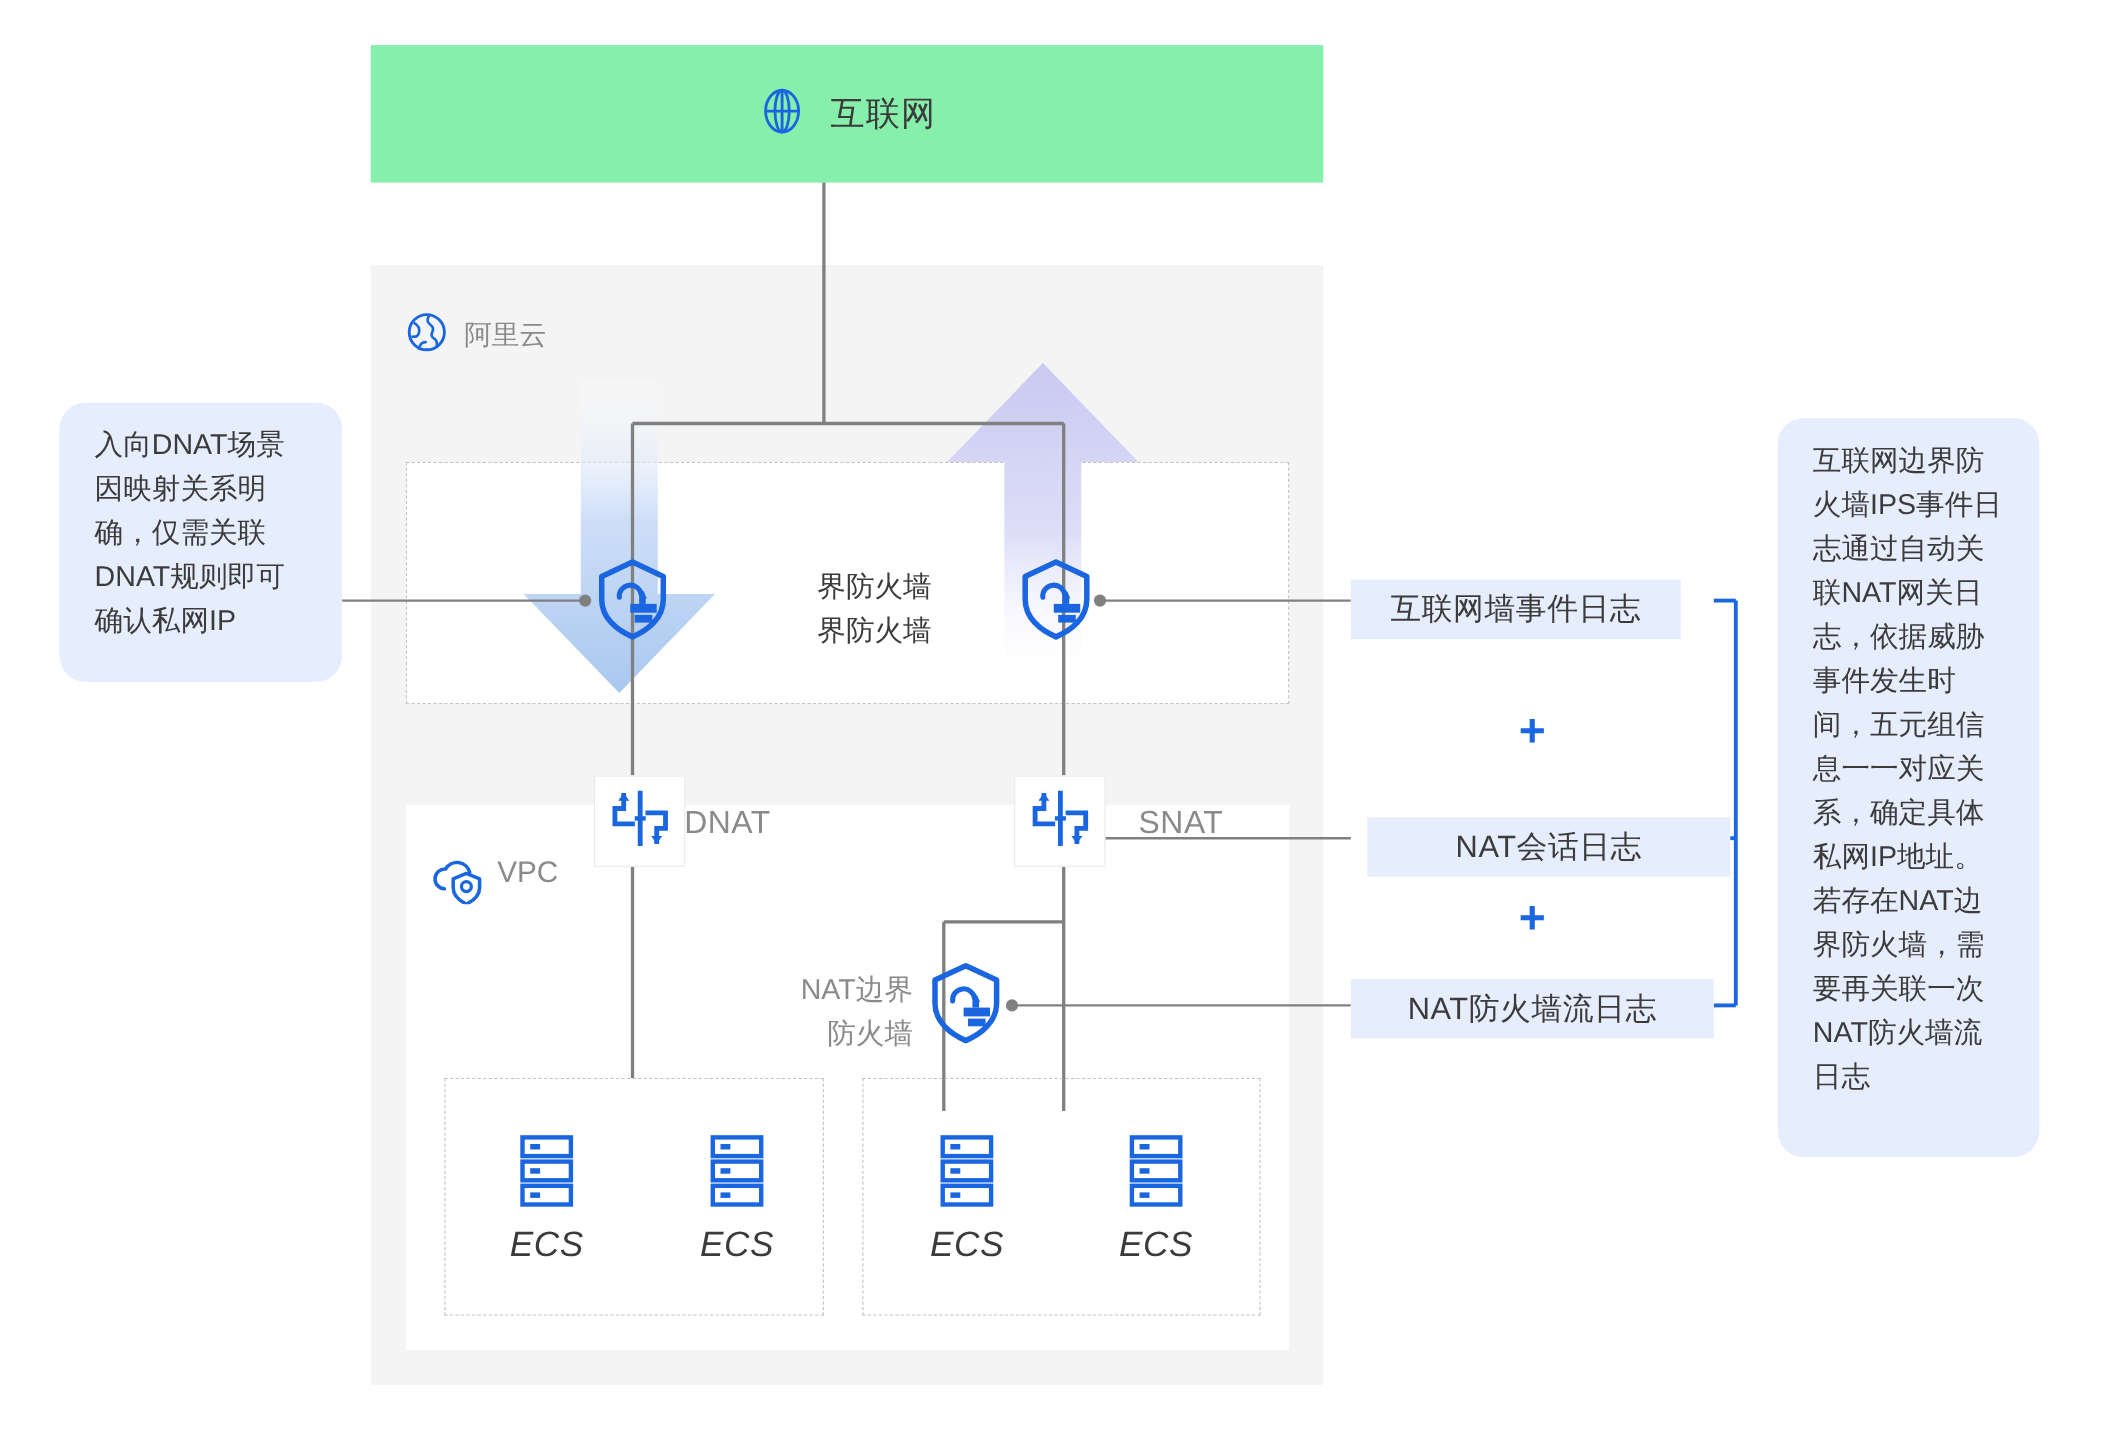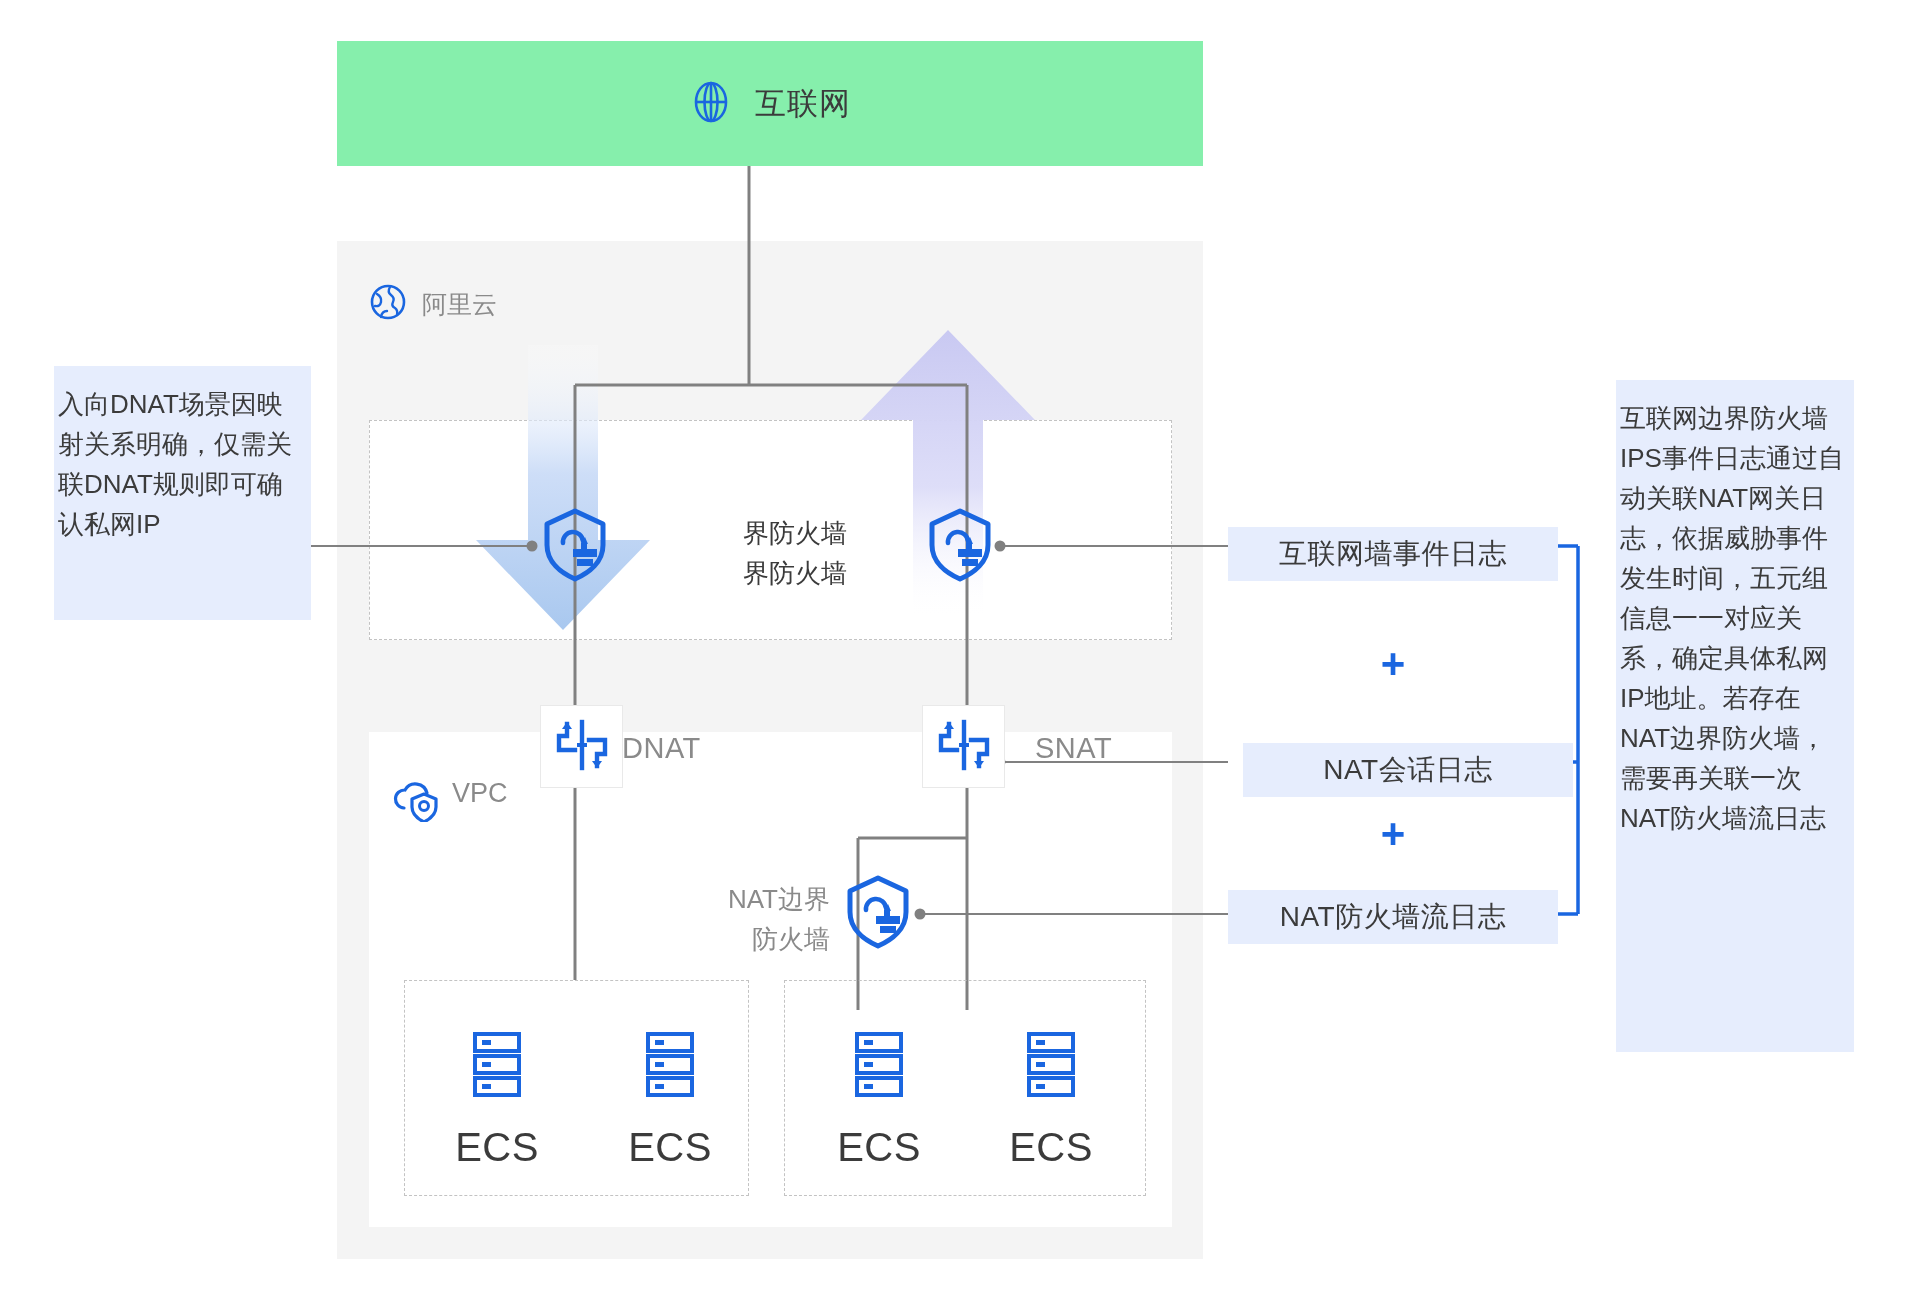--- a/index.html
+++ b/index.html
@@ -63,21 +63,21 @@
   
   .ecs-group {
     border: 1.5px dashed #c3c3c3;
     top: 980px; height: 216px;
   }
   #ecs-group-left  { left: 404px;  width: 345px; }
   #ecs-group-right { left: 784px;  width: 362px; }
 
   .ecs-item { position: absolute; width: 120px; text-align: center; }
   .ecs-item .name {
-    font-size: 40px; color: #3b3b3b; margin-top: 24px; letter-spacing: 0.5px;
+    font-size: 32px; color: #3b3b3b; margin-top: 12px; letter-spacing: 0.5px; font-style: italic;
   }
   .ecs-icon { display: block; margin: 0 auto; }
 
   
   .nat-tile {
     width: 83px; height: 83px; background: #ffffff;
     display: flex; align-items: center; justify-content: center;
     border: 1px solid #e9e9e9;
   }
   #dnat-tile { left: 540px; top: 705px; }
@@ -99,37 +99,38 @@
   #fw-shield-right { left: 920px;  top: 505px; }
   #natfw-shield    { left: 838px;  top: 872px; }
 
   
   .big-arrow { pointer-events: none; }
 
   
   .callout {
     background: #e6edfd; color: #3b3b3b;
     font-size: 26px; line-height: 40px;
-    padding: 18px 4px;
+    padding: 18px 32px;
+    border-radius: 24px;
   }
   #left-callout {
     left: 54px; top: 366px; width: 257px; height: 254px;
   }
   #right-callout {
     left: 1616px; top: 380px; width: 238px; height: 672px;
     font-size: 26px; line-height: 40px;
   }
 
   
   .log-chip {
     background: #e6edfd; color: #3b3b3b;
     display: flex; align-items: center; justify-content: center;
     font-size: 28px; height: 54px; letter-spacing: 0.5px;
   }
-  #log-chip-1 { left: 1228px; top: 527px; width: 330px; }
+  #log-chip-1 { left: 1228px; top: 527px; width: 300px; }
   #log-chip-2 { left: 1228px; top: 743px; width: 330px; margin-left: 15px; }
   #log-chip-3 { left: 1228px; top: 890px; width: 330px; }
 
   .plus-sign {
     color: #1a66e0; font-size: 42px; font-weight: bold;
     width: 330px; text-align: center; left: 1228px;
   }
   #plus-1 { top: 640px; }
   #plus-2 { top: 810px; }
 

